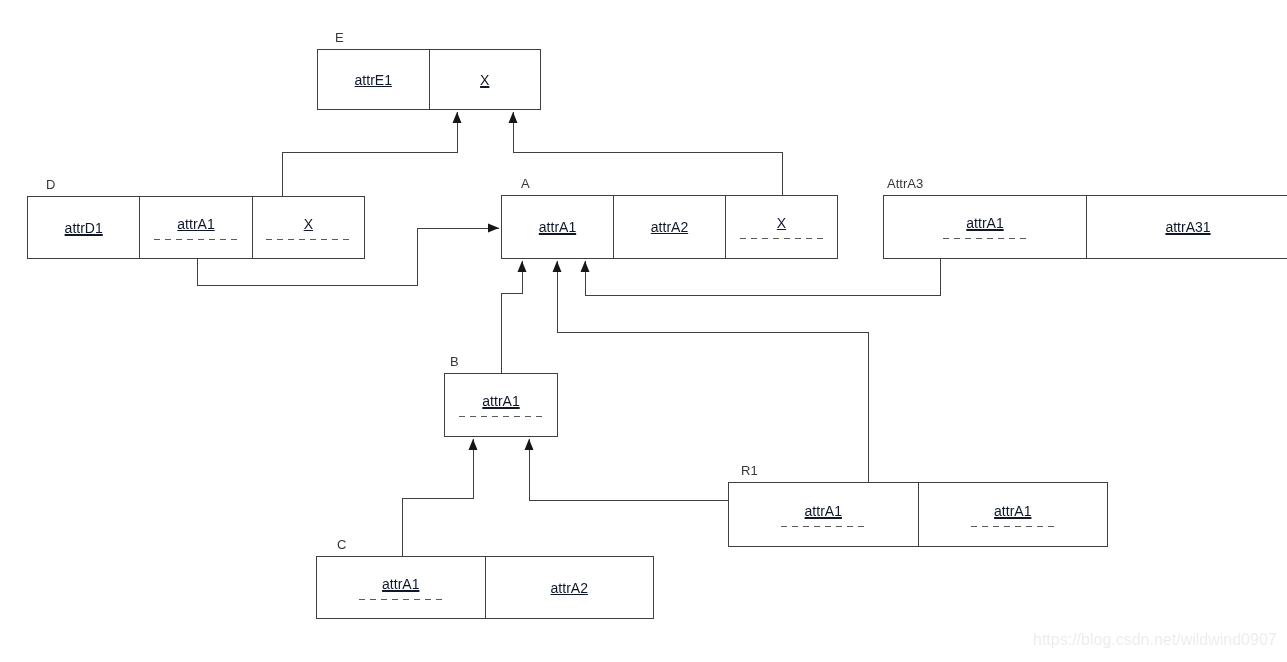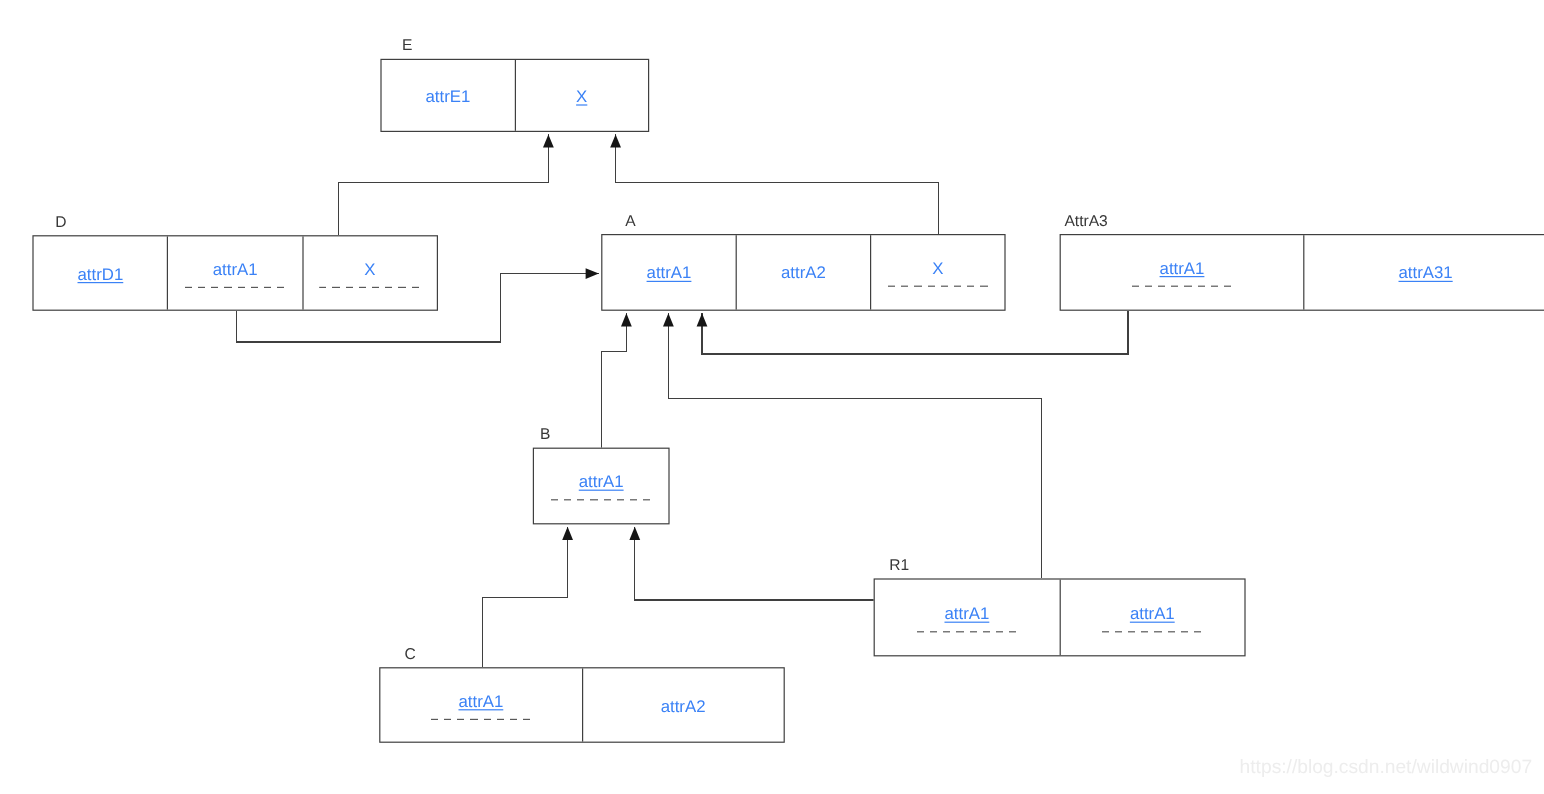--- a/index.html
+++ b/index.html
@@ -33,22 +33,23 @@
     background: #ffffff;
   }
   .cell {
     flex: 1;
     display: flex;
     flex-direction: column;
     align-items: center;
     justify-content: center;
     border-left: 1px solid #3f3f3f;
     font-size: 14px;
-    color: #3b82f6;
+    color: #0f172a;
     overflow: hidden;
+    text-decoration: underline;
   }
   .cell:first-child { border-left: none; }
   .txt { white-space: nowrap; }
   .u { text-decoration: underline; text-underline-offset: 2px; }
   .dash {
     display: block;
     width: 84px;
     height: 1px;
     margin-top: 7px;
     background-image: repeating-linear-gradient(90deg, #595959 0 6px, transparent 6px 11px);
@@ -147,21 +148,21 @@
   <div class="entity" style="left:444px;top:373px;width:114px;height:64px">
     <div class="elabel" style="left:6px">B</div>
     <div class="box">
       <div class="cell">
         <span class="txt u">attrA1</span>
         <i class="dash"></i>
       </div>
     </div>
   </div>
 
-  <div class="entity" style="left:728px;top:482px;width:310px;height:65px">
+  <div class="entity" style="left:728px;top:482px;width:380px;height:65px">
     <div class="elabel" style="left:13px">R1</div>
     <div class="box">
       <div class="cell">
         <span class="txt u">attrA1</span>
         <i class="dash"></i>
       </div>
       <div class="cell">
         <span class="txt u">attrA1</span>
         <i class="dash"></i>
       </div>

